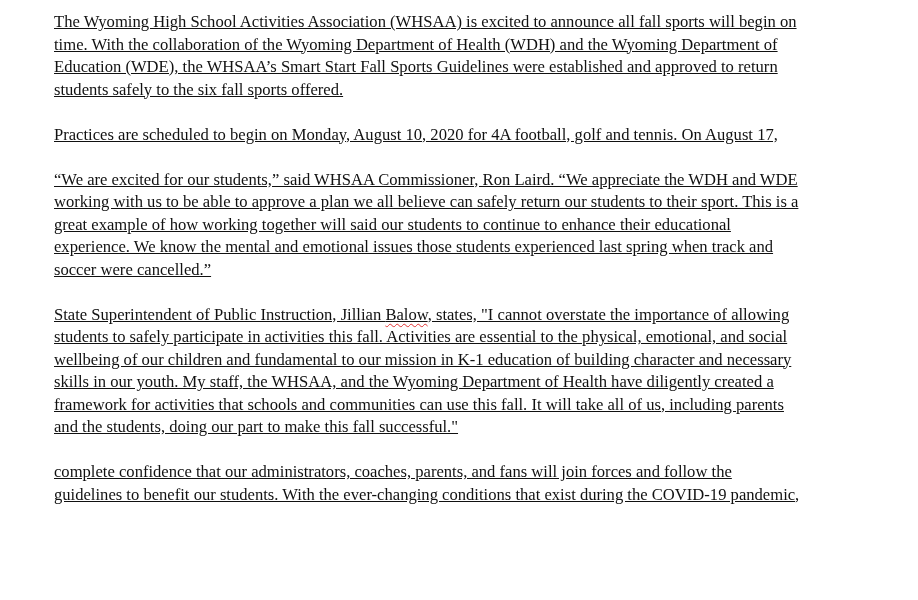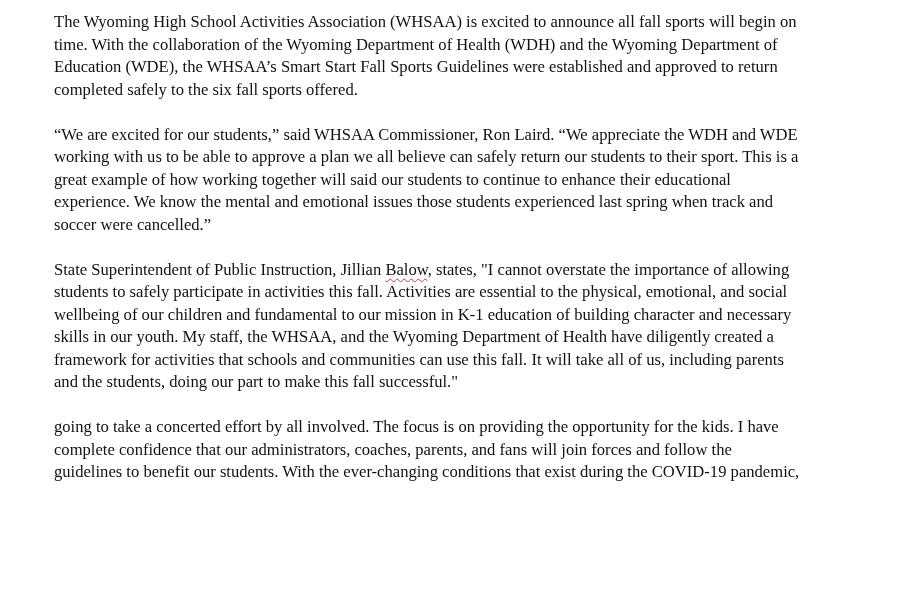--- a/index.html
+++ b/index.html
@@ -23,58 +23,59 @@
       line-height: 22.5px;
       color: #111111;
     }
     .para {
       margin: 0 0 22.5px 0;
       white-space: normal;
     }
     .line {
       display: block;
       white-space: pre;
+      text-decoration: underline;
     }
     .spell {
       text-decoration: underline wavy #e03030;
       text-decoration-thickness: 1px;
       text-underline-offset: 3px;
     }
   </style>
 </head>
 <body>
 
 <div class="doc">
 
   <p class="para">
     <span class="line">The Wyoming High School Activities Association (WHSAA) is excited to announce all fall sports will begin on</span>
     <span class="line">time. With the collaboration of the Wyoming Department of Health (WDH) and the Wyoming Department of</span>
     <span class="line">Education (WDE), the WHSAA’s Smart Start Fall Sports Guidelines were established and approved to return</span>
-    <span class="line">completed safely to the six fall sports offered.</span>
+    <span class="line">students safely to the six fall sports offered.</span>
   </p>
 
   <p class="para">
+    <span class="line">Practices are scheduled to begin on Monday, August 10, 2020 for 4A football, golf and tennis. On August 17,</span>
   </p>
 
   <p class="para">
     <span class="line">“We are excited for our students,” said WHSAA Commissioner, Ron Laird. “We appreciate the WDH and WDE</span>
     <span class="line">working with us to be able to approve a plan we all believe can safely return our students to their sport. This is a</span>
     <span class="line">great example of how working together will said our students to continue to enhance their educational</span>
     <span class="line">experience. We know the mental and emotional issues those students experienced last spring when track and</span>
     <span class="line">soccer were cancelled.”</span>
   </p>
 
   <p class="para">
     <span class="line"><span>State Superintendent of Public Instruction, Jillian </span><span class="spell">Balow</span><span>, states, "I cannot overstate the importance of allowing</span></span>
     <span class="line">students to safely participate in activities this fall. Activities are essential to the physical, emotional, and social</span>
     <span class="line">wellbeing of our children and fundamental to our mission in K-1 education of building character and necessary</span>
     <span class="line">skills in our youth. My staff, the WHSAA, and the Wyoming Department of Health have diligently created a</span>
     <span class="line">framework for activities that schools and communities can use this fall. It will take all of us, including parents</span>
     <span class="line">and the students, doing our part to make this fall successful."</span>
   </p>
 
   <p class="para">
-    <span class="line">going to take a concerted effort by all involved. The focus is on providing the opportunity for the kids. I have</span>
     <span class="line">complete confidence that our administrators, coaches, parents, and fans will join forces and follow the</span>
     <span class="line">guidelines to benefit our students. With the ever-changing conditions that exist during the COVID-19 pandemic,</span>
   </p>
 
 </div>
 
 </body></html>

